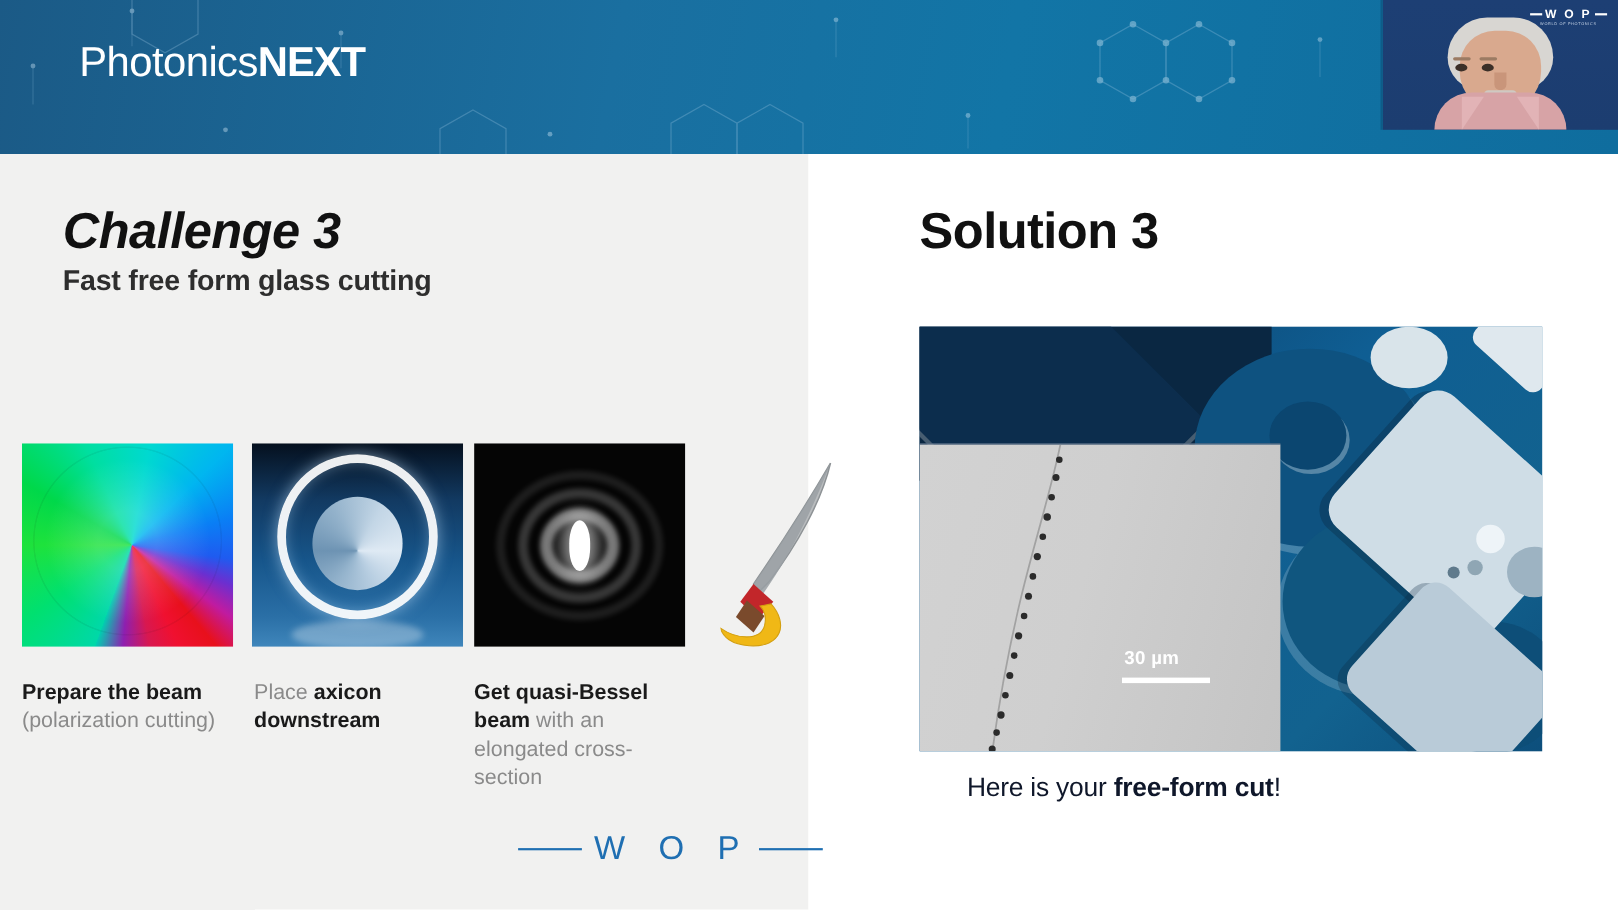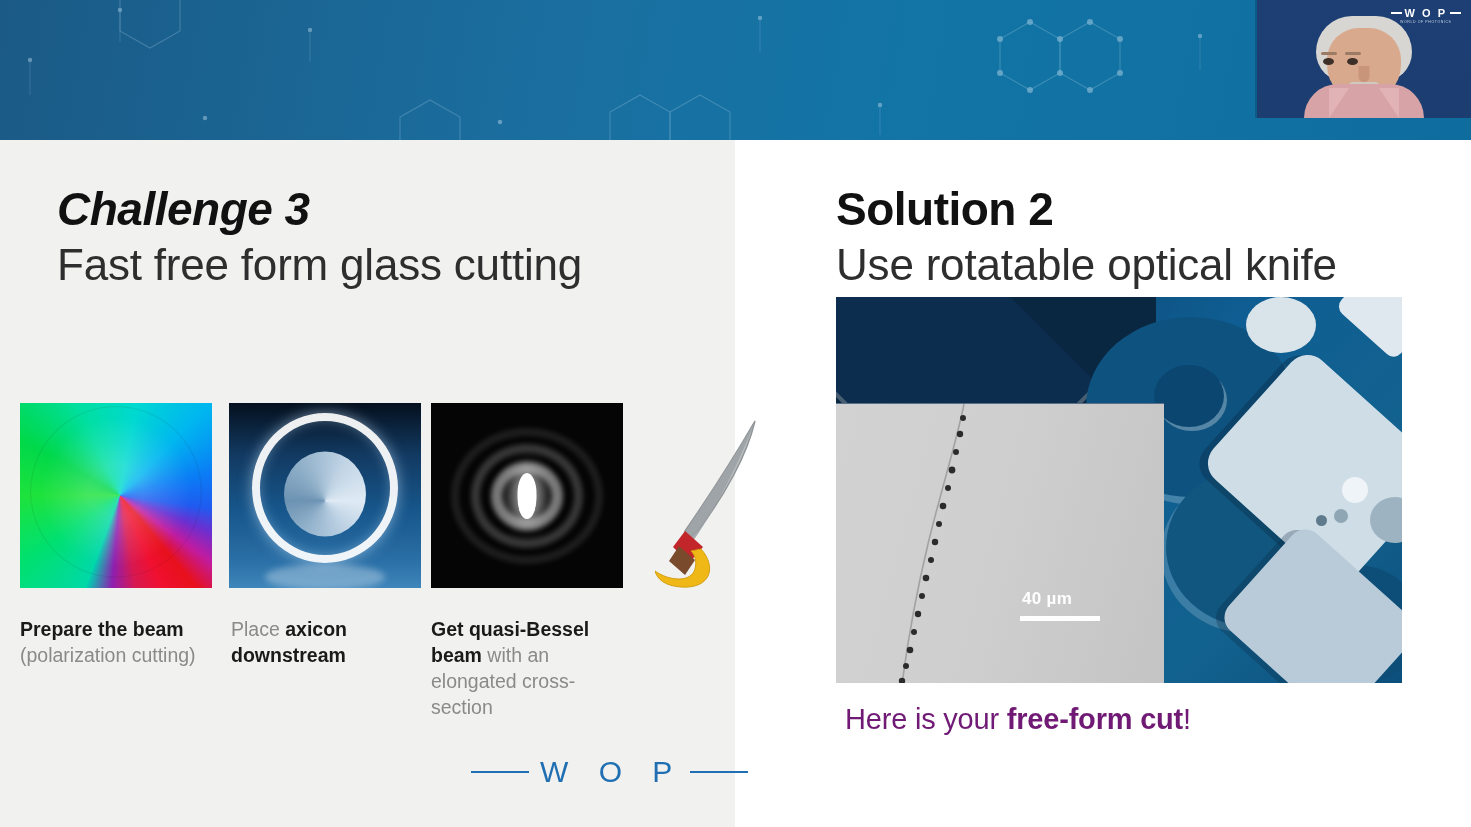--- a/index.html
+++ b/index.html
@@ -80,21 +80,21 @@
   .panel-right {
     position:absolute; left:735px; top:140px; width:736px; height:687px;
     background:#ffffff;
   }
 
   .h-title {
     position:absolute; font-size:46px; font-weight:700; color:#111111;
     letter-spacing:-.5px; white-space:nowrap;
   }
   .h-sub {
-    position:absolute; font-size:44px; font-weight:400; color:#2e2e2e;
+    position:absolute; font-size:26px; font-weight:700; color:#2e2e2e;
     letter-spacing:-.2px; white-space:nowrap;
   }
   #left-title  { left:57px; top:182px;font-style:italic; }
   #left-sub    { left:57px; top:240px; }
   #right-title { left:836px; top:182px; }
   #right-sub   { left:836px; top:240px; }
 
   
   .thumb { position:absolute; top:403px; width:192px; height:185px; overflow:hidden; }
   #thumb1 { left:20px; }
@@ -230,22 +230,22 @@
   .filament { position:absolute; inset:0; }
   .scalebar-txt {
     position:absolute; left:186px; top:185px; color:#ffffff;
     font-size:17px; font-weight:700; letter-spacing:.3px;
   }
   .scalebar-line {
     position:absolute; left:184px; top:212px; width:80px; height:5px; background:#ffffff;
   }
 
   .bottom-cap {
-    position:absolute; left:845px; top:703px; font-size:29px; font-weight:300;
-    color:#701a75; letter-spacing:-.2px; white-space:nowrap;
+    position:absolute; left:879px; top:703px; font-size:24px; font-weight:300;
+    color:#0f172a; letter-spacing:-.2px; white-space:nowrap;
   }
   .bottom-cap b { font-weight:700; }
 </style>
 </head>
 <body>
 
 <div id="stage">
 
   <div class="header">
     <svg class="hexlayer" viewBox="0 0 1471 140" preserveAspectRatio="none">
@@ -281,20 +281,21 @@
         <line x1="30" y1="60" x2="30" y2="95"></line>
           <line x1="120" y1="10" x2="120" y2="42"></line>
         <line x1="310" y1="30" x2="310" y2="62"></line>
           <line x1="760" y1="18" x2="760" y2="52"></line>
         <line x1="1200" y1="36" x2="1200" y2="70"></line>
           <line x1="880" y1="105" x2="880" y2="135"></line>
       </g>
     </svg>
 
     <div class="logo-wrap">
+      <div class="logo-main"><span>Photonics</span><b>NEXT</b></div>
     </div>
 
     <div class="webcam">
       <div class="wc-hair"></div>
       <div class="wc-face"></div>
       <div class="wc-brow l"></div>
       <div class="wc-brow r"></div>
       <div class="wc-eye l"></div>
       <div class="wc-eye r"></div>
       <div class="wc-nose"></div>
@@ -313,22 +314,21 @@
       </div>
     </div>
   </div>
 
   <div class="panel-left"></div>
   <div class="panel-right"></div>
 
   <div class="h-title" id="left-title">Challenge 3</div>
   <div class="h-sub" id="left-sub">Fast free form glass cutting</div>
 
-  <div class="h-title" id="right-title">Solution 2</div>
-  <div class="h-sub" id="right-sub">Use rotatable optical knife</div>
+  <div class="h-title" id="right-title">Solution 3</div>
 
   <div class="thumb" id="thumb1">
     <div class="polar"></div>
   </div>
 
   <div class="thumb" id="thumb2">
     <div class="axicon">
       <div class="ax-ring"></div>
       <div class="ax-cone"></div>
       <div class="ax-refl"></div>
@@ -398,20 +398,20 @@
           <circle cx="95" cy="156" r="3"></circle>
             <circle cx="90" cy="174" r="3.3"></circle>
           <circle cx="86" cy="192" r="3"></circle>
             <circle cx="82" cy="210" r="3.2"></circle>
           <circle cx="78" cy="228" r="3"></circle>
             <circle cx="74" cy="246" r="3.3"></circle>
           <circle cx="70" cy="262" r="3"></circle>
             <circle cx="66" cy="277" r="3.2"></circle>
         </g>
       </svg>
-      <div class="scalebar-txt">40 µm</div>
+      <div class="scalebar-txt">30 µm</div>
       <div class="scalebar-line"></div>
     </div>
   </div>
 
   <div class="bottom-cap"><span>Here is your </span><b>free-form cut</b><span>!</span></div>
 
 </div>
 
 </body></html>

